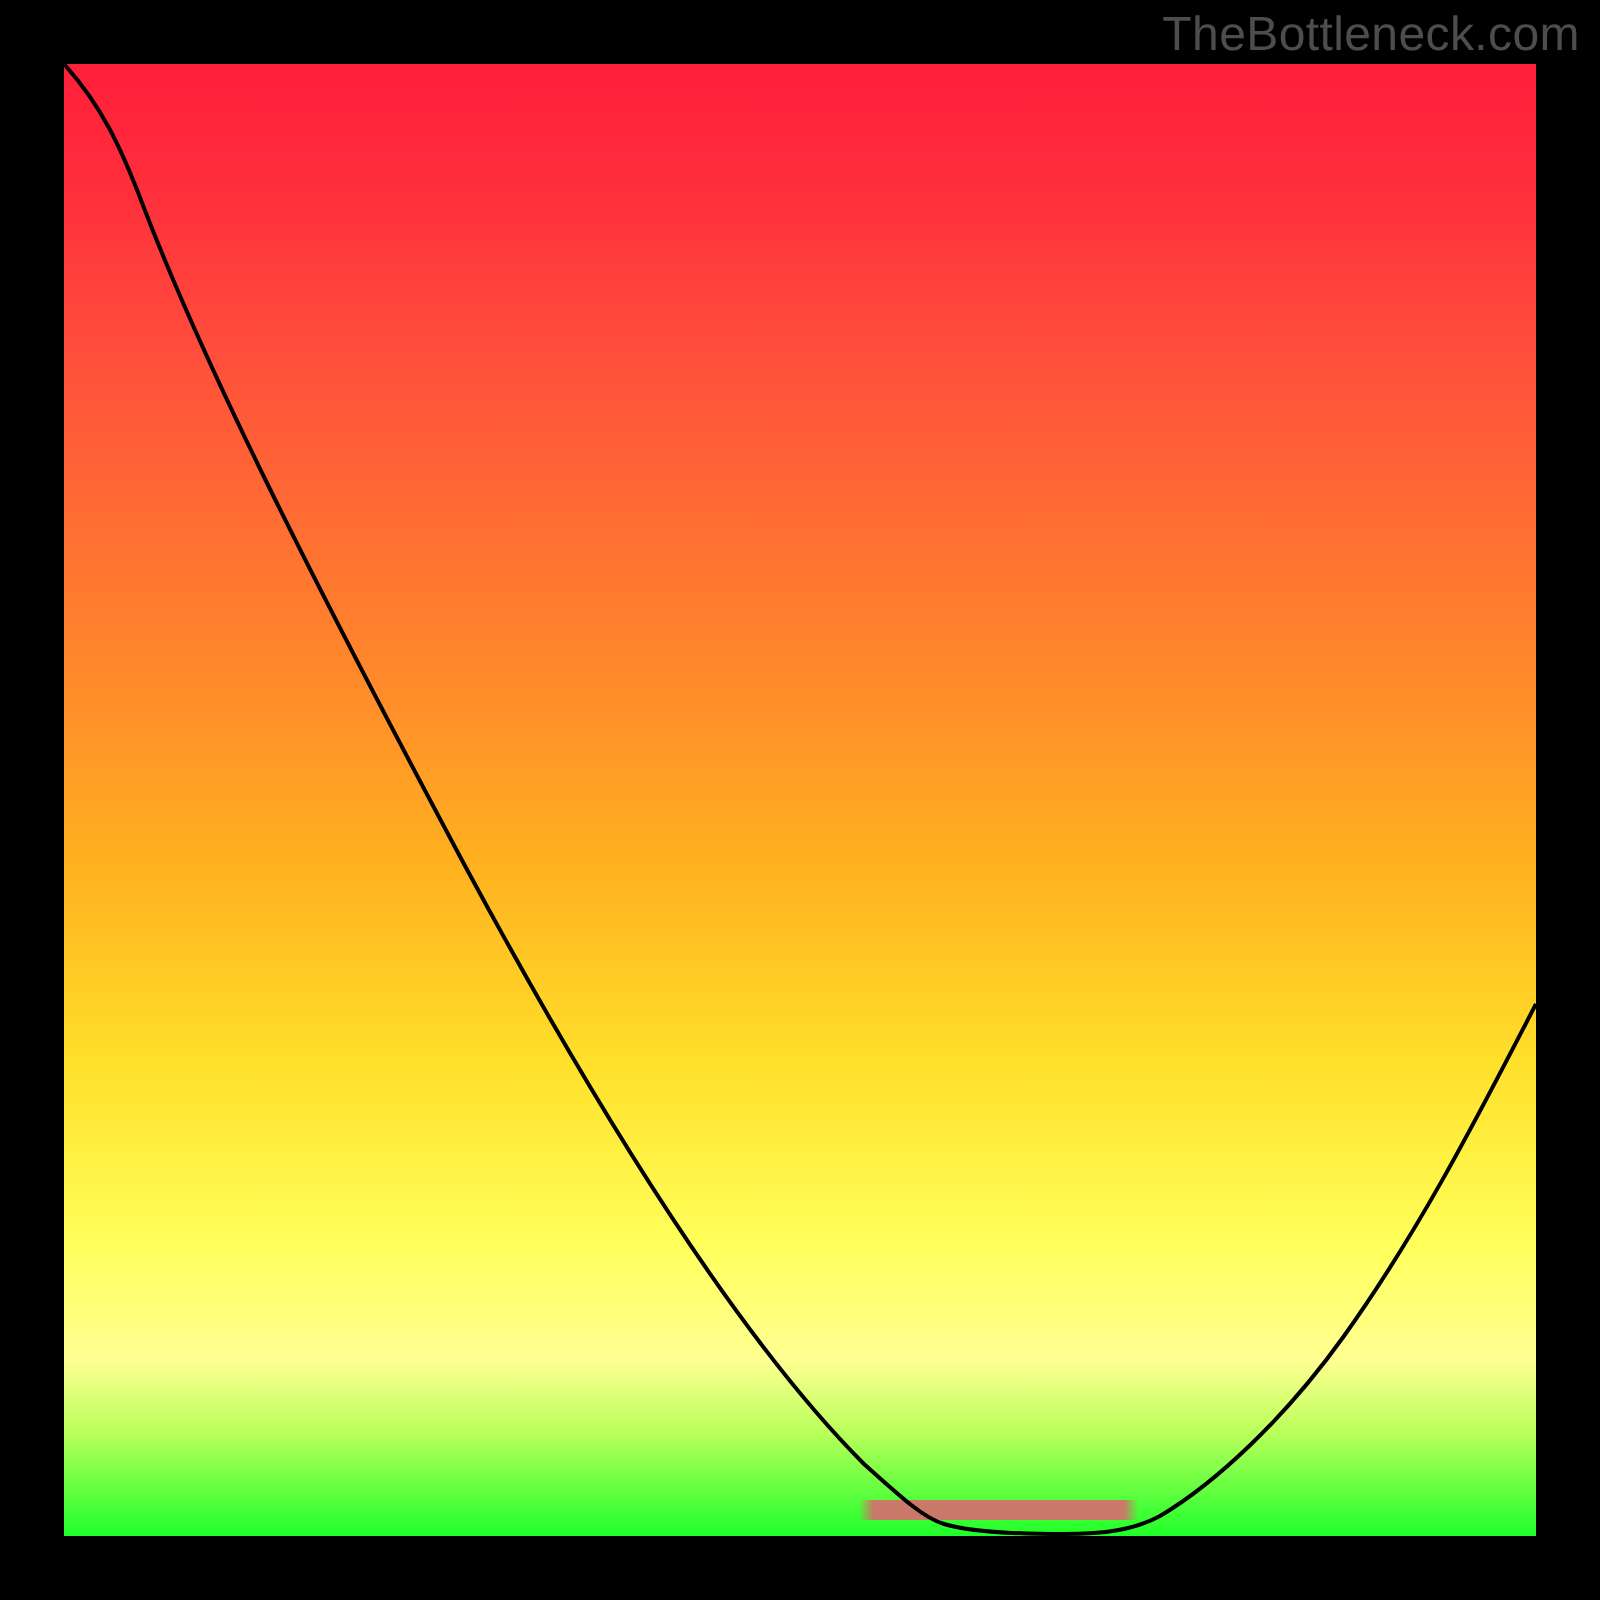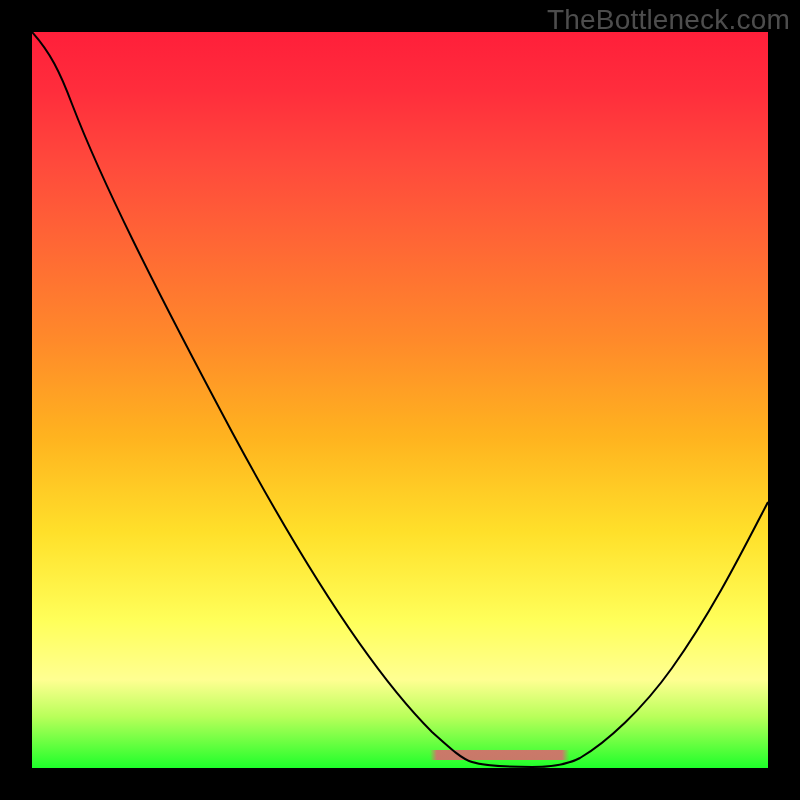--- a/index.html
+++ b/index.html
@@ -1,17 +1,17 @@
 <!DOCTYPE html>
 <html><head>
 <meta charset="utf-8">
 <style>
   html,body{margin:0;padding:0;width:800px;height:800px;background:#000;overflow:hidden;font-family:Arial,Helvetica,sans-serif}
   .frame{position:absolute;left:0;top:0;width:800px;height:800px;background:#000}
-  .watermark{position:absolute;right:10px;top:4px;color:#4d4d4d;font-size:28px;font-weight:500;letter-spacing:.2px}
+  .watermark{position:absolute;right:10px;top:4px;color:#4d4d4d;font-size:24px;font-weight:500;letter-spacing:.2px}
   .plot{position:absolute;left:32px;top:32px;width:736px;height:736px}
   .grad{position:absolute;left:0;top:0;width:736px;height:736px;
     background:linear-gradient(to bottom,
       #ff1f3a 0%,
       #ff2d3c 8%,
       #ff4a3c 18%,
       #ff6a34 30%,
       #ff8a2a 42%,
       #ffb31f 55%,
       #ffe02a 68%,

